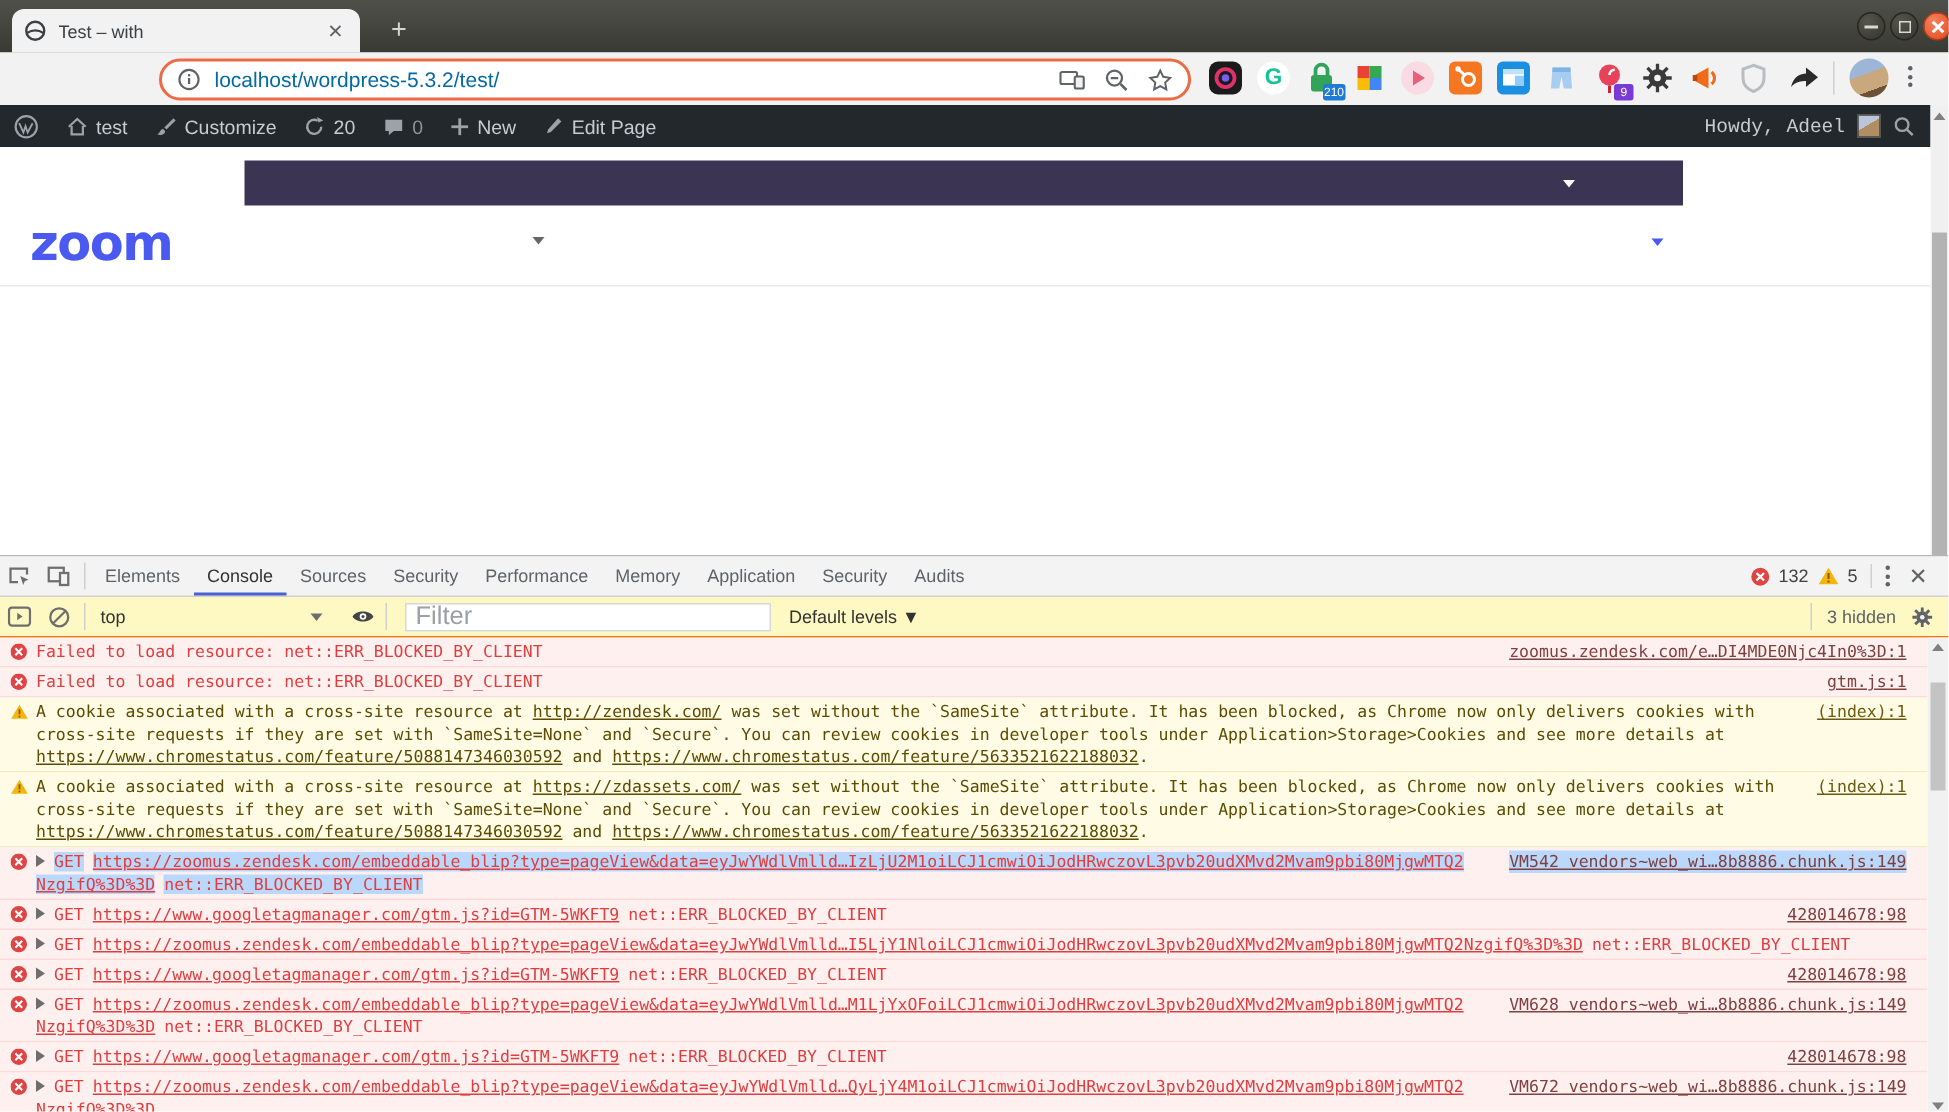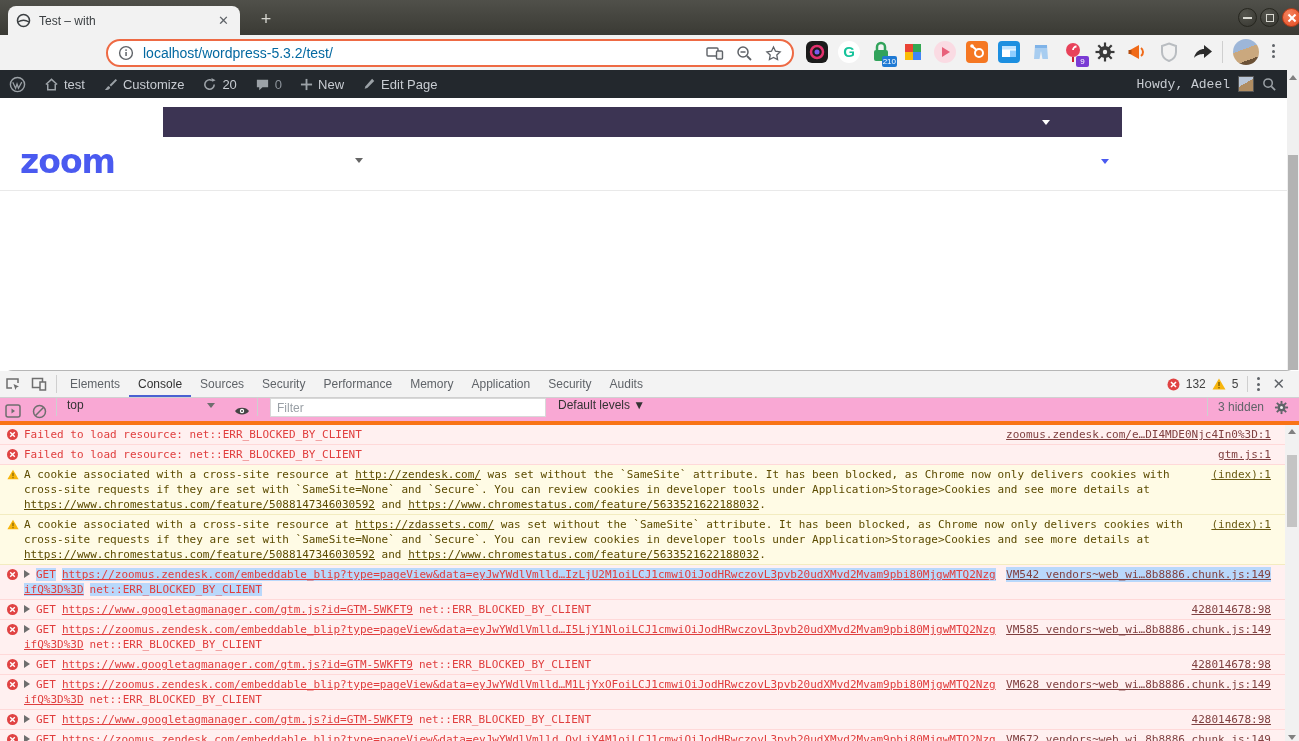--- a/index.html
+++ b/index.html
@@ -62,47 +62,47 @@
   .navybar { position:absolute; left:163px; top:9px; width:959px; height:30px; background:#3c3453; }
   .caret { width:0; height:0; border-left:4px solid transparent; border-right:4px solid transparent; border-top:5px solid #fff; }
   .zoom-logo { position:absolute; left:20px; top:44px; font-size:33px; font-weight:bold; letter-spacing:-1px;
     color:#4a5af0; font-family:"DejaVu Sans",sans-serif; }
   .hdr-line { position:absolute; left:0; top:92px; width:1287px; height:1px; background:#e9e9e9; }
   .statusbar { position:absolute; left:0; top:249px; width:432px; height:23px; background:#fefefe;
     border-top:1px solid #bcbcbc; border-right:1px solid #bcbcbc; border-top-right-radius:3px;
     font-size:13px; color:#4d4d4d; line-height:21px; padding-left:8px; white-space:nowrap; }
 
   
-  .devtools { position:absolute; left:0; top:370px; width:1299px; height:371px; background:#fff; border-top:1px solid #b6b6b6;border-radius:13px; }
+  .devtools { position:absolute; left:0; top:370px; width:1299px; height:371px; background:#fff; border-top:1px solid #b6b6b6; }
   .dt-tabbar { position:absolute; left:0; top:0; width:1299px; height:27px; background:#f3f3f3;
     border-bottom:1px solid #d0d0d0; display:flex; align-items:center; }
   .dt-tab { padding:0 9px; height:26px; display:flex; align-items:center; font-size:12px; color:#5f6368; }
   .dt-tab.active { color:#333; box-shadow:inset 0 -2px 0 #4a61d2; }
   .dt-icobtn { width:26px; height:26px; display:flex; align-items:center; justify-content:center; }
   .dt-right { margin-left:auto; display:flex; align-items:center; gap:6px; padding-right:8px; font-size:12px; color:#424242; }
   .dt-close { font-size:15px; color:#5f6368; padding:0 6px; }
 
-  .dt-toolbar { position:absolute; left:0; top:27px; width:1299px; height:27px; background:#f9a8d4;
-    border-bottom:4px solid #f97316; display:flex; align-items:flex-start; font-size:12px; color:#333; }
+  .dt-toolbar { position:absolute; left:0; top:27px; width:1299px; height:27px; background:#fef9c3;
+    border-bottom:1px solid #f97316; display:flex; align-items:center; font-size:12px; color:#333; }
   .ctx-select { display:flex; align-items:center; justify-content:space-between; width:148px; margin-left:6px; }
   .dcaret { width:0; height:0; border-left:4px solid transparent; border-right:4px solid transparent; border-top:5px solid #6e6e6e; }
-  .filter { width:276px; height:19px; border:1px solid #d8d8d8; background:#fff; font-size:12px;
+  .filter { width:244px; height:19px; border:1px solid #d8d8d8; background:#fff; font-size:17px;
     padding:0 6px; margin-left:10px; color:#333; font-family:"Liberation Sans",sans-serif; }
   .filter::placeholder { color:#9aa0a6; }
   .levels { display:flex; align-items:center; gap:5px; margin-left:12px; }
   .dtb-right { margin-left:auto; display:flex; align-items:center; gap:10px; padding-right:10px; color:#5f6368; }
 
   
   .console { position:absolute; left:0; top:54px; width:1285px; height:317px; overflow:hidden;
     font-family:"DejaVu Sans Mono",monospace; font-size:11px; line-height:15px; }
   .crow { position:relative; padding:2px 14px 2px 24px; overflow:hidden; }
   .crow.err { background:#fff0f0; border-bottom:1px solid #ffd9d9; color:#e03e3e; }
   .crow.warn { background:#fffbe5; border-bottom:1px solid #f3ecc0; color:#5c4b00; }
   .cicon { position:absolute; left:7px; top:4px; }
-  .csrc { float:right; margin-left:4px; text-decoration:underline; white-space:nowrap; }
+  .csrc { float:right; margin-left:24px; text-decoration:underline; white-space:nowrap; }
   .err .csrc { color:#804040; }
   .warn .csrc { color:#6a5a12; }
   .elink { color:#e03e3e; text-decoration:underline; word-break:break-all; }
   .wlink { color:#5c4b00; text-decoration:underline; }
   .gmethod { margin-right:6px; }
   .gerr { margin-left:6px; }
   .exp { display:inline-block; width:0; height:0; border-top:4px solid transparent;
     border-bottom:4px solid transparent; border-left:6px solid #6e6e6e; margin-right:6px; }
   .sel .gmethod,.sel .elink,.sel .gerr,.sel .csrc { background:#b9d8fb; }
 
@@ -504,21 +504,20 @@
         </svg>
       <a class="csrc">428014678:98</a>
       <span class="exp"></span><span class="gmethod">GET</span><a class="elink">https://www.googletagmanager.com/gtm.js?id=GTM-5WKFT9</a><span class="gerr">net::ERR_BLOCKED_BY_CLIENT</span>
     </div>
 
     <div class="crow err">
       <svg class="cicon" width="11" height="11" viewBox="0 0 11 11">
           <circle cx="5.5" cy="5.5" r="5.5" fill="#e04343"></circle>
           <path d="M3.2 3.2 L7.8 7.8 M7.8 3.2 L3.2 7.8" stroke="#fff" stroke-width="1.4"></path>
         </svg>
-      <a class="csrc">VM585 vendors~web_wi…8b8886.chunk.js:149</a>
       <span class="exp"></span><span class="gmethod">GET</span><a class="elink">https://zoomus.zendesk.com/embeddable_blip?type=pageView&amp;data=eyJwYWdlVmlld…I5LjY1NloiLCJ1cmwiOiJodHRwczovL3pvb20udXMvd2Mvam9pbi80MjgwMTQ2NzgifQ%3D%3D</a><span class="gerr">net::ERR_BLOCKED_BY_CLIENT</span>
     </div>
 
     <div class="crow err">
       <svg class="cicon" width="11" height="11" viewBox="0 0 11 11">
           <circle cx="5.5" cy="5.5" r="5.5" fill="#e04343"></circle>
           <path d="M3.2 3.2 L7.8 7.8 M7.8 3.2 L3.2 7.8" stroke="#fff" stroke-width="1.4"></path>
         </svg>
       <a class="csrc">428014678:98</a>
       <span class="exp"></span><span class="gmethod">GET</span><a class="elink">https://www.googletagmanager.com/gtm.js?id=GTM-5WKFT9</a><span class="gerr">net::ERR_BLOCKED_BY_CLIENT</span>

